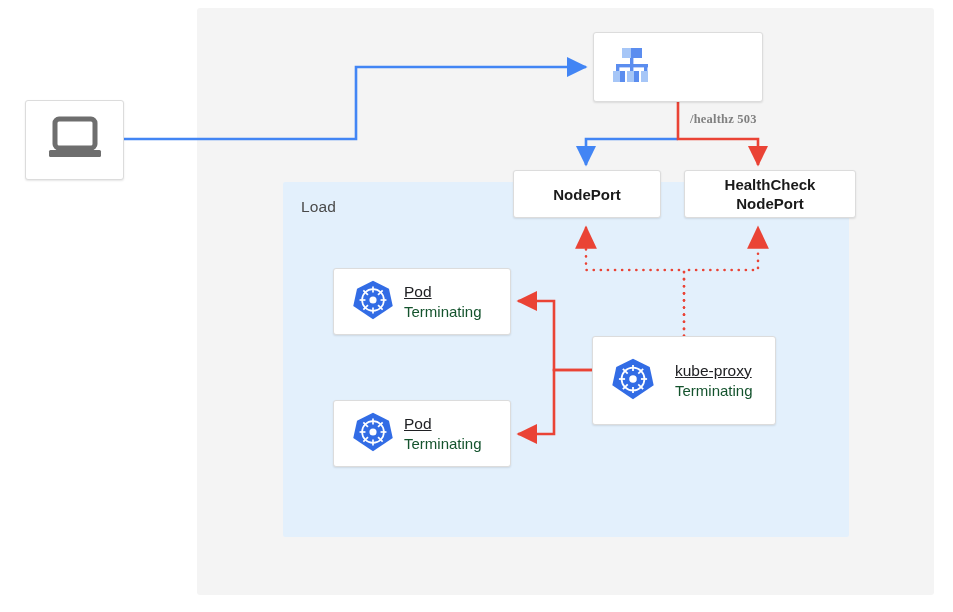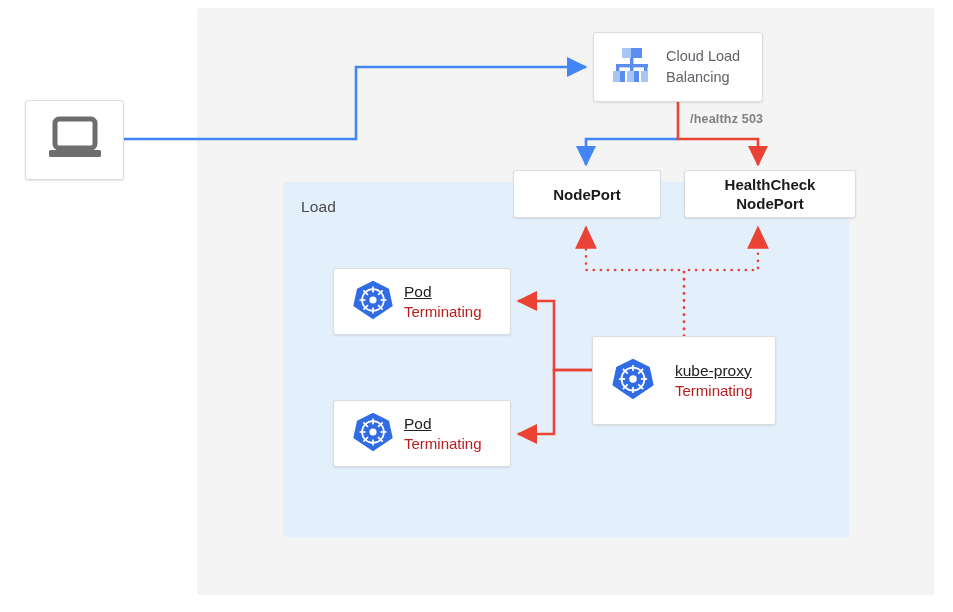--- a/index.html
+++ b/index.html
@@ -40,24 +40,24 @@
            line-height:19px;}
 
   
   .pod-box1{left:333px;top:268px;width:178px;height:67px;}
   .pod-box2{left:333px;top:400px;width:178px;height:67px;}
   .proxy-box{left:592px;top:336px;width:184px;height:89px;}
   .k8s-icon{position:absolute;left:18px;top:50%;transform:translateY(-50%);}
   .card-text{position:absolute;left:70px;top:50%;transform:translateY(-50%);}
   .proxy-text{left:82px;}
   .card-title{font-size:15.5px;color:#202124;line-height:20px;text-decoration:underline;}
-  .card-sub{font-size:15px;color:#b91c1c;line-height:20px;}
+  .card-sub{font-size:15px;color:#14532d;line-height:20px;}
 
   .healthz-label{position:absolute;left:690px;top:112px;font-size:12.5px;
-                 font-weight:bold;color:#808080;letter-spacing:.2px;}
+                 font-weight:bold;color:#808080;letter-spacing:.2px;font-family:Liberation Serif, serif;}
 
   svg.wires{position:absolute;left:0;top:0;width:953px;height:612px;
             pointer-events:none;}
 </style>
 </head>
 <body>
 
 <div id="canvas">
 
   <div class="gray-panel"></div>
@@ -126,24 +126,20 @@
         <rect x="9" y="22" width="3.4" height="8" fill="#5b8def"></rect>
         <rect x="23" y="22" width="3.4" height="8" fill="#5b8def"></rect>
         <rect x="37" y="22" width="3.4" height="8" fill="#5b8def"></rect>
         <rect x="6" y="29" width="7" height="11" fill="#a6c6f7"></rect>
         <rect x="13" y="29" width="5" height="11" fill="#5b8def"></rect>
         <rect x="20" y="29" width="7" height="11" fill="#a6c6f7"></rect>
         <rect x="27" y="29" width="5" height="11" fill="#5b8def"></rect>
         <rect x="34" y="29" width="7" height="11" fill="#a6c6f7"></rect>
       </svg>
     </span>
-    <div class="clb-text">
-      <div>Cloud Load</div>
-      <div>Balancing</div>
-    </div>
   </div>
 
   <div class="card np-box">
     <div class="np-text">NodePort</div>
   </div>
 
   <div class="card hcnp-box">
     <div class="np-text">
       <div>
         <div>HealthCheck</div>

